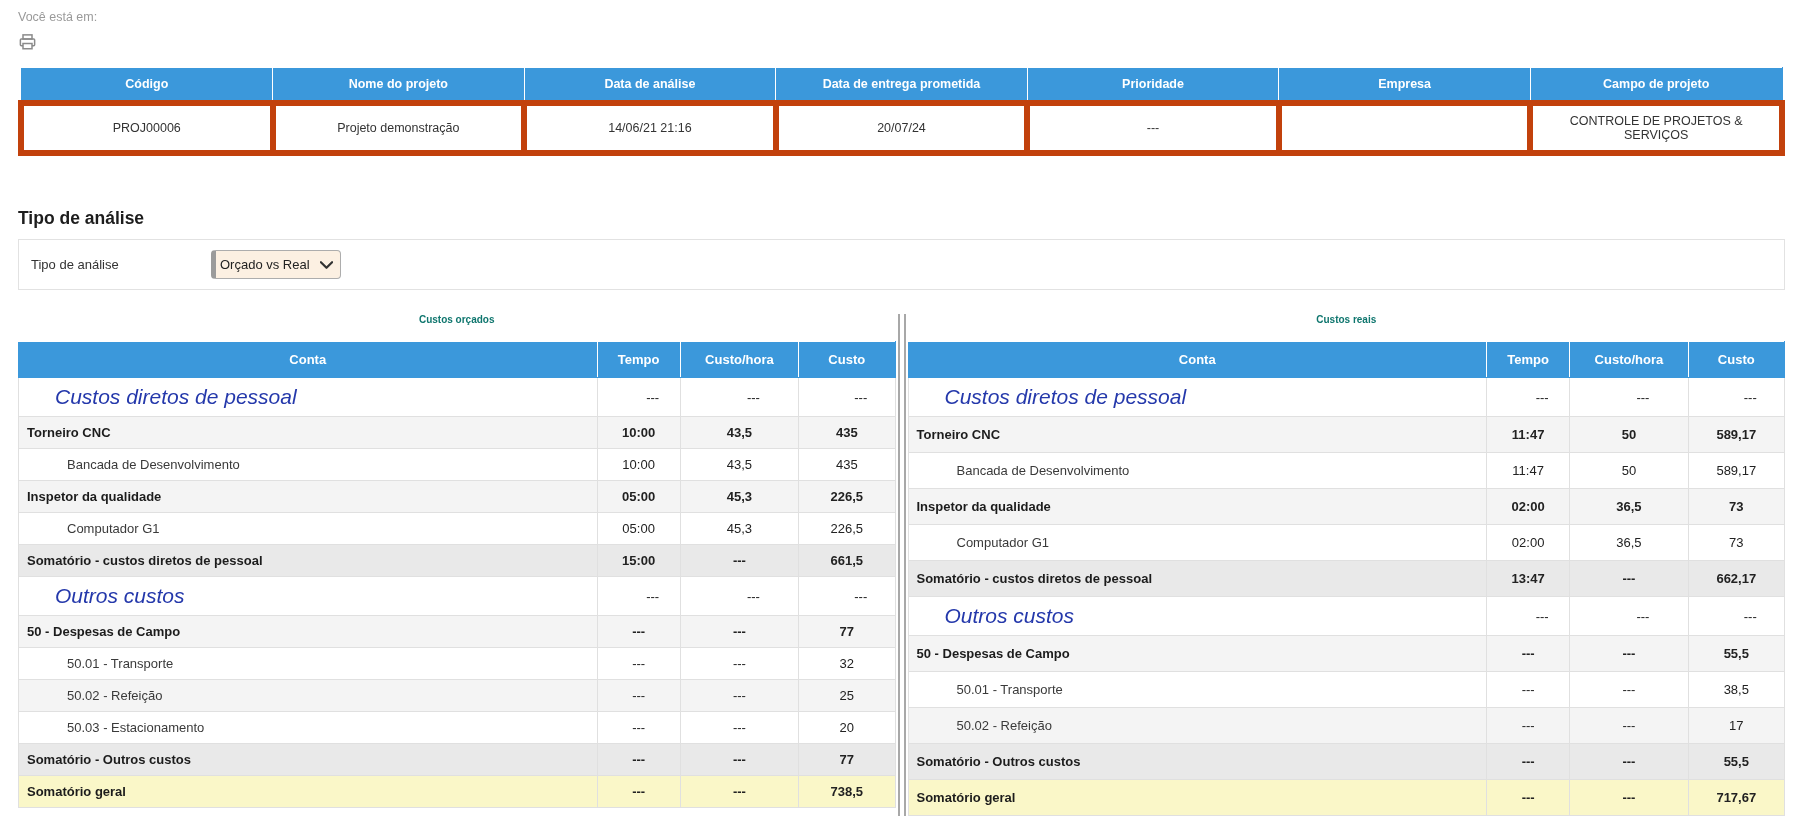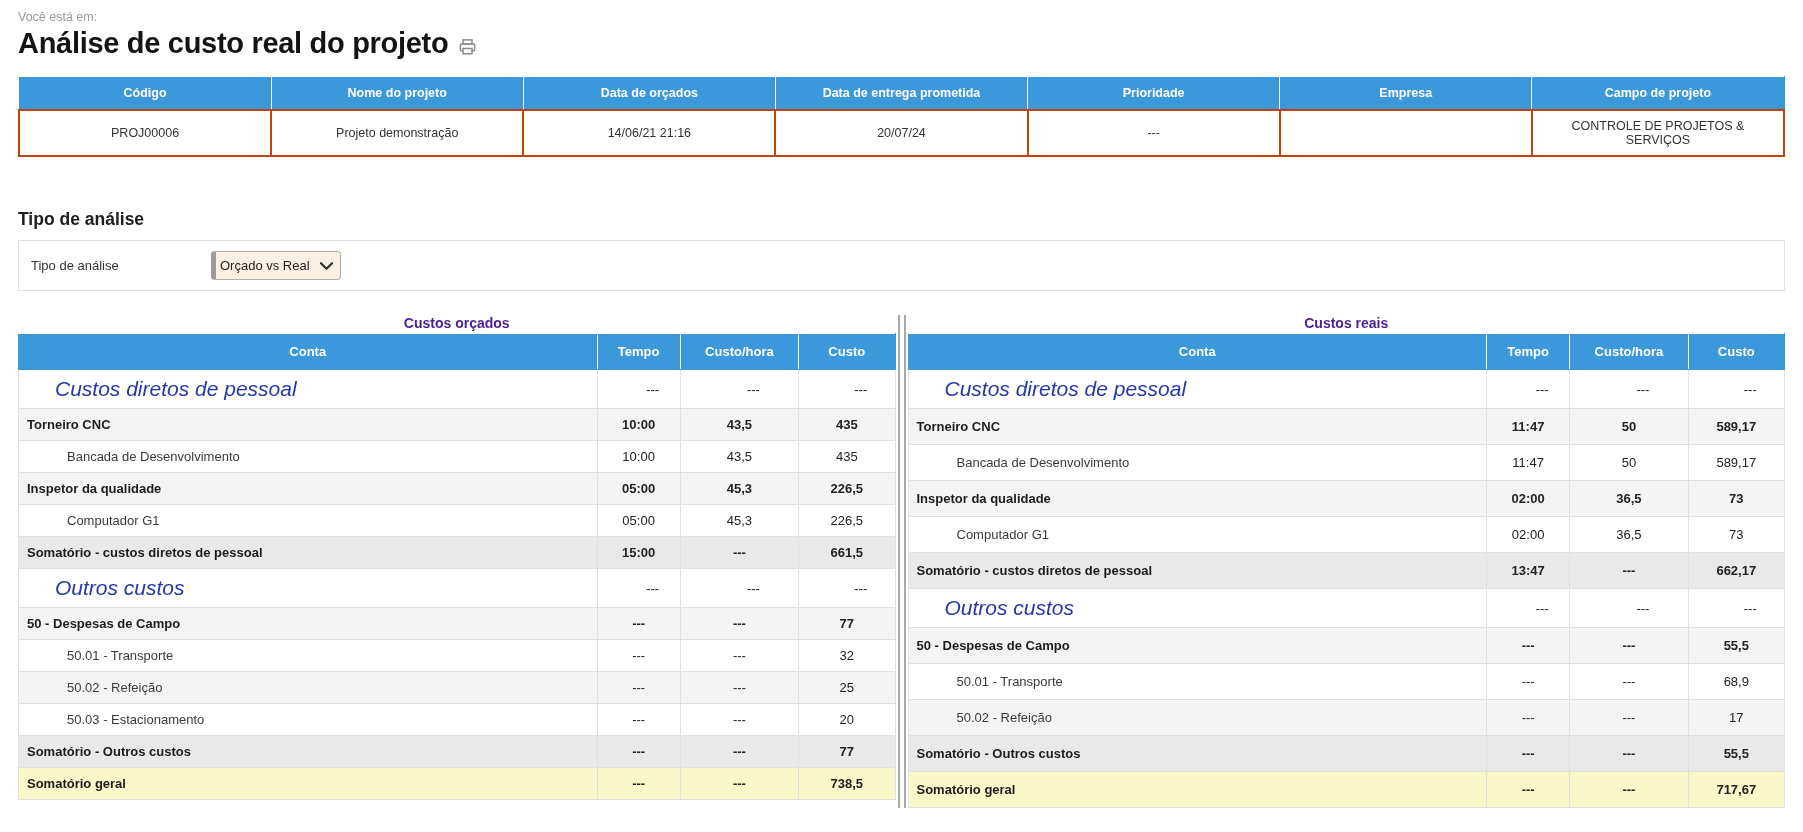--- a/index.html
+++ b/index.html
@@ -16,36 +16,36 @@
   .section-label { font-size:13px; font-weight:bold; color:#111; margin-bottom:6px; }
 
   
   table { border-collapse:collapse; }
   .proj-table { width:100%; table-layout:fixed; }
   .proj-table th { background:var(--accent); color:#fff; font-size:12.5px; font-weight:bold;
     text-align:center; padding:9px 6px; border:1px solid #fff; border-bottom:1px solid var(--accent); }
   .proj-table th:first-child { border-left:1px solid var(--accent);margin-top:16px; }
   .proj-table th:last-child { border-right:1px solid var(--accent); }
   .proj-table td { font-size:12.5px; color:#333; text-align:center; padding:8px 6px;
-    border:2px solid #c2410c; background:#fff; }
+    border:6px solid #c2410c; background:#fff; }
 
   
   .analysis-heading { font-size:17.5px; font-weight:bold; color:#1d1d1d; margin:52px 0 10px 0; }
   .filter-box { border:1px solid #e2e2e2; padding:10px 12px; display:flex; align-items:center; }
   .filter-label { font-size:13px; color:#333; width:180px; }
   .select-wrap { position:relative; display:inline-block; }
   .select-wrap select { appearance:none; -webkit-appearance:none; font-family:"Liberation Sans",sans-serif;
     font-size:13px; color:#222; background:#fcf0e2; border:1px solid #adadad; border-left:5px solid #9b9b9b;
     border-radius:4px; padding:6px 30px 6px 4px; outline:none; cursor:pointer; }
   .select-wrap svg { position:absolute; right:8px; top:50%; transform:translateY(-50%); pointer-events:none; }
 
   
   .cost-area { display:flex; align-items:stretch; margin-top:24px; }
   .cost-block { flex:1 1 0; min-width:0; }
-  .cost-title { font-size:14px; font-weight:bold; color:#4c1d95; text-align:center; margin-bottom:2px; }
+  .cost-title { font-size:10px; font-weight:bold; color:#0f766e; text-align:center; margin-bottom:16px; }
   .vdivider { width:8px; border-left:2px solid #a8a8a8; border-right:2px solid #a8a8a8; margin:0 0 0 2px; }
   .cost-block.right { padding-left:2px; }
 
   .cost-table { width:100%; table-layout:fixed; }
   .cost-table col.c-conta { width:66%; } .cost-table col.c-tempo { width:9.5%; }
   .cost-table col.c-ch { width:13.5%; } .cost-table col.c-custo { width:11%; }
   .cost-table th { background:var(--accent); color:#fff; font-size:13px; font-weight:bold;
     text-align:center; padding:10px 4px; border:1px solid #fff; border-bottom:1px solid var(--accent); }
   .cost-table th:first-child { border-left:1px solid var(--accent); }
   .cost-table th:last-child { border-right:1px solid var(--accent); }
@@ -64,37 +64,36 @@
   .row-total td { background:var(--total-yellow) !important; font-weight:bold; color:#1c1c1c; }
 </style>
 </head>
 <body>
 
 <div class="page">
 
   <div class="breadcrumb">Você está em:</div>
 
   <div class="title-row">
-    <h1 class="page-title">Análise de custo real do projeto</h1>
     <span class="print-btn">
       <svg width="19" height="18" viewBox="0 0 24 24" fill="none" stroke="#8b8b8b" stroke-width="2">
         <rect x="6" y="2.5" width="12" height="5.5"></rect>
         <rect x="2.5" y="8" width="19" height="9" rx="1.2"></rect>
         <rect x="6" y="14" width="12" height="7" fill="#fff"></rect>
       </svg>
     </span>
   </div>
 
 
   <table class="proj-table">
     <thead>
         <tr id="proj-head">
           <th>Código</th>
           <th>Nome do projeto</th>
-          <th>Data de orçados</th>
+          <th>Data de análise</th>
           <th>Data de entrega prometida</th>
           <th>Prioridade</th>
           <th>Empresa</th>
           <th>Campo de projeto</th>
         </tr>
       </thead>
     <tbody>
         <tr id="proj-row">
           <td>PROJ00006</td>
           <td>Projeto demonstração</td>
@@ -286,21 +285,21 @@
             <tr class="row-parent">
               <td class="conta">50 - Despesas de Campo</td>
               <td class="val">---</td>
               <td class="val">---</td>
               <td class="val">55,5</td>
             </tr>
             <tr class="row-child">
               <td class="conta">50.01 - Transporte</td>
               <td class="val">---</td>
               <td class="val">---</td>
-              <td class="val">68,9</td>
+              <td class="val">38,5</td>
             </tr>
             <tr class="row-child">
               <td class="conta">50.02 - Refeição</td>
               <td class="val">---</td>
               <td class="val">---</td>
               <td class="val">17</td>
             </tr>
             <tr class="row-summary">
               <td class="conta">Somatório - Outros custos</td>
               <td class="val">---</td>

